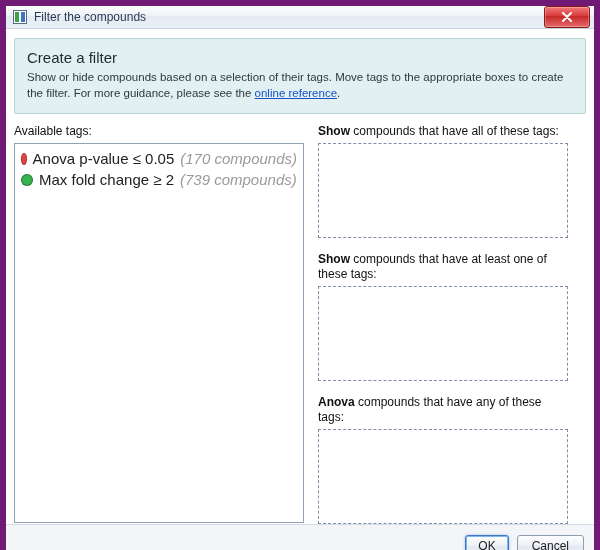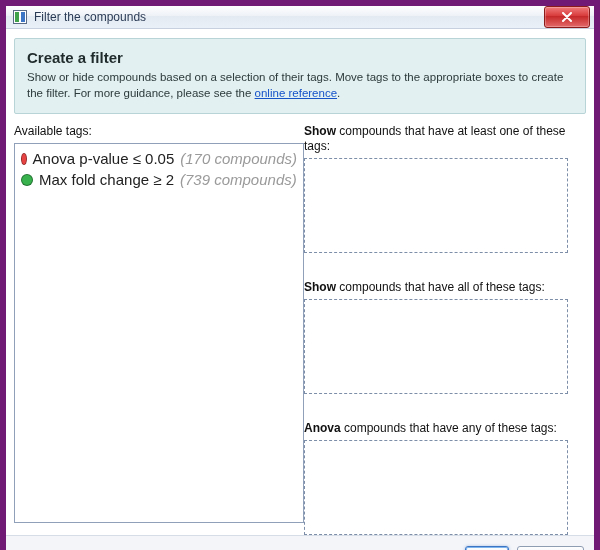--- a/index.html
+++ b/index.html
@@ -68,38 +68,39 @@
   .info-panel {
     margin: 8px;
     padding: 10px 12px 12px 12px;
     background: #e2f0f1;
     border: 1px solid #b9d4d6;
     border-radius: 2px;
   }
   .info-panel h2 {
     margin: 0 0 4px 0;
     font-size: 15px;
-    font-weight: bold;
+    font-weight: normal;
     color: #1f2a2b;
   }
   .info-panel p {
     margin: 0;
     font-size: 11.5px;
     line-height: 1.35;
     color: #2d3a3b;
   }
   .info-panel a {
     color: #1653c9;
     text-decoration: underline;
   }
 
   .columns {
     flex: 1;
     display: flex;
     padding: 0 26px 0 8px;
+    gap: 14px;
     min-height: 0;
     justify-content: center;
   }
   .col-left {
     width: 290px;
     display: flex;
     flex-direction: column;
   }
   .col-right {
     flex: 1;
@@ -232,28 +233,28 @@
               <span class="tag-name">Max fold change ≥ 2</span>
               <span class="tag-count">(739 compounds)</span>
             </div>
           </div>
       </div>
 
       <div class="col-right">
 
         <div class="section">
           <div class="col-label">
-            <span><span class="bold">Show</span><span> compounds that have at least one of these tags:</span></span>
+            <span><span class="bold">Show</span><span> compounds that have all of these tags:</span></span>
           </div>
           <div class="dropbox"></div>
         </div>
 
         <div class="section">
           <div class="col-label">
-            <span><span class="bold">Show</span><span> compounds that have all of these tags:</span></span>
+            <span><span class="bold">Show</span><span> compounds that have at least one of these tags:</span></span>
           </div>
           <div class="dropbox"></div>
         </div>
 
         <div class="section">
           <div class="col-label">
             <span><span class="bold">Anova</span><span> compounds that have any of these tags:</span></span>
           </div>
           <div class="dropbox"></div>
         </div>

